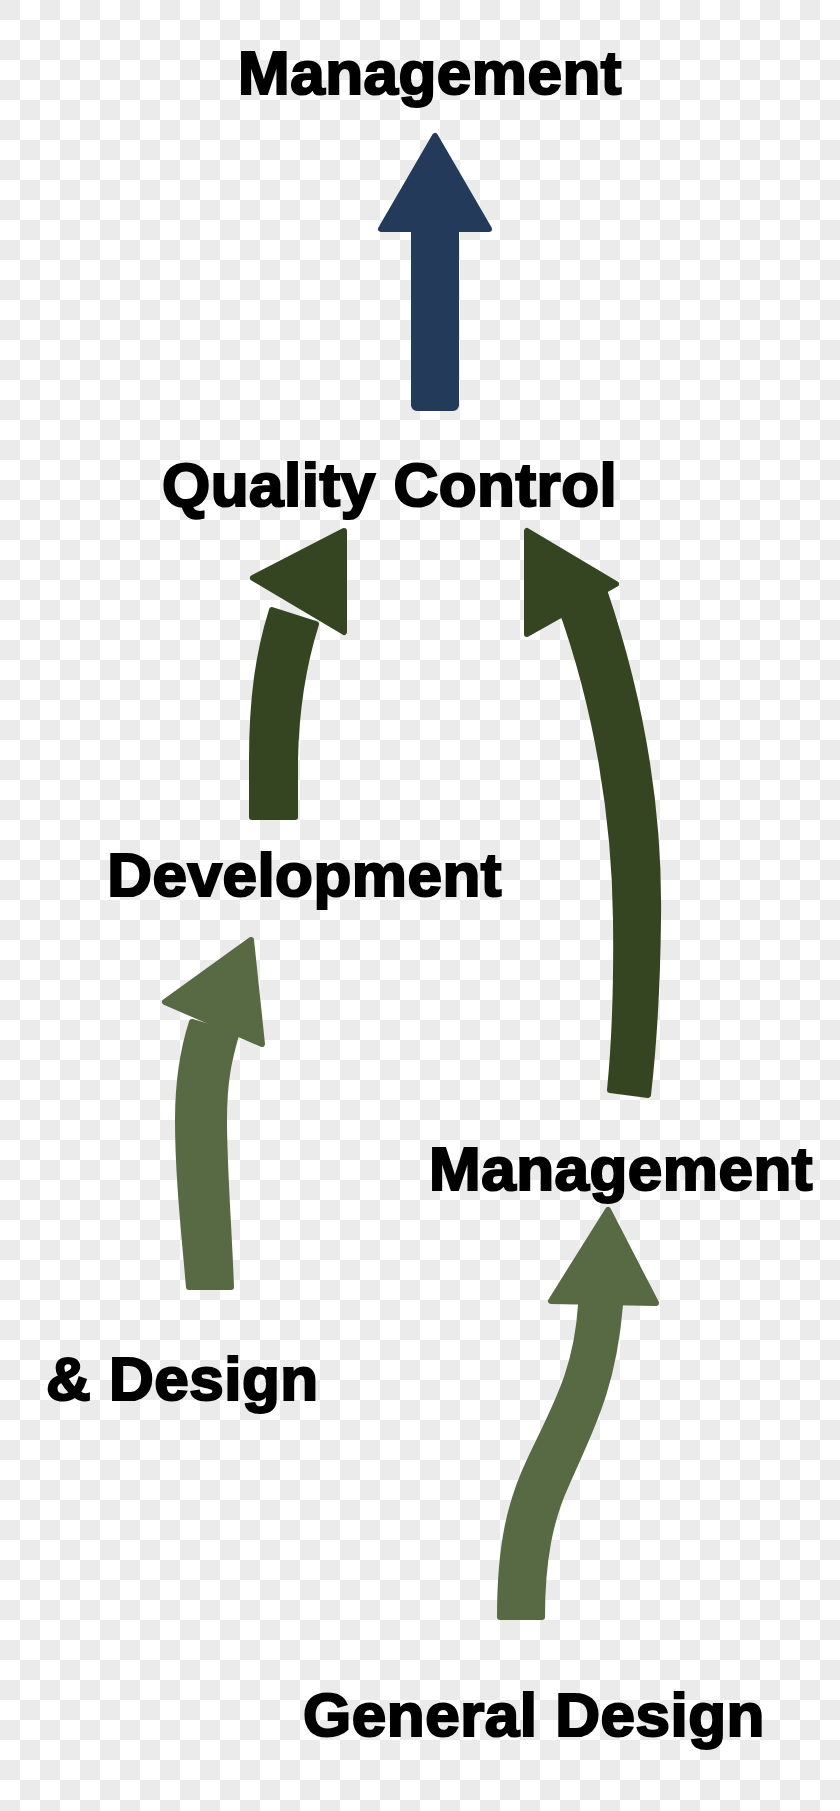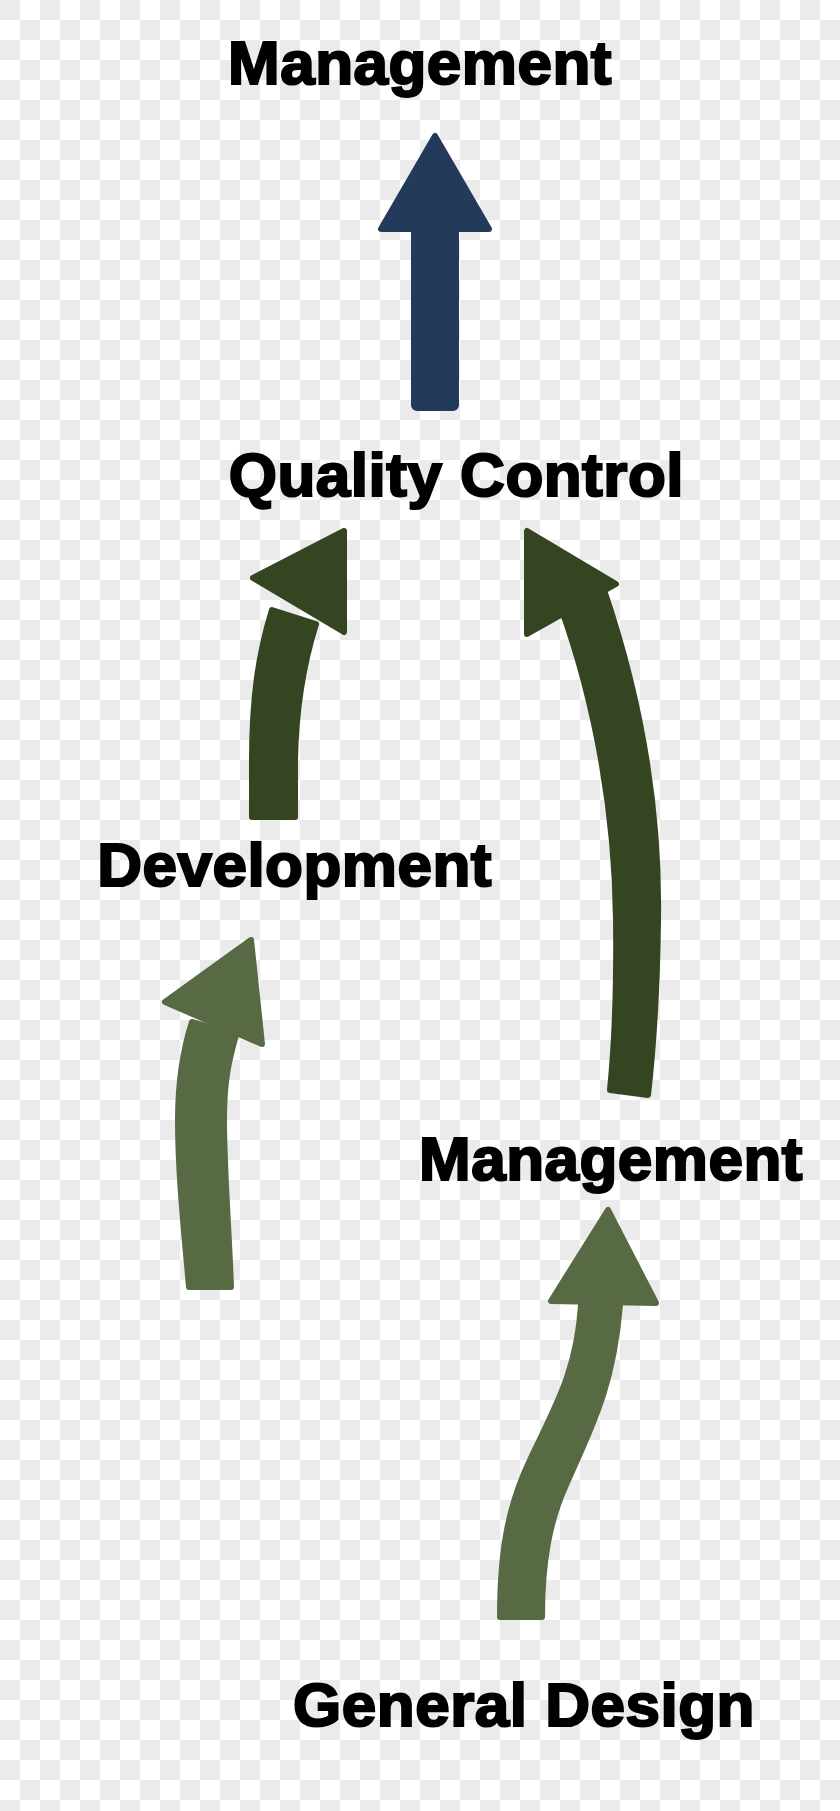--- a/index.html
+++ b/index.html
@@ -8,28 +8,28 @@
     background-color: #ffffff;
     background-image:
       linear-gradient(45deg, #ebebeb 25%, transparent 25%, transparent 75%, #ebebeb 75%),
       linear-gradient(45deg, #ebebeb 25%, transparent 25%, transparent 75%, #ebebeb 75%);
     background-size: 40px 40px;
     background-position: 20px 0, 0 20px;
     font-family: "Liberation Sans", "DejaVu Sans", sans-serif;
   }
   #diagram { position: absolute; left: 0; top: 0; width: 840px; height: 1811px; }
   .label {
-    position: absolute; margin: 2px; color: #000;
+    position: absolute; margin: 12px; color: #000;
     font-family: "Liberation Sans", "DejaVu Sans", sans-serif;
     font-weight: 700; font-size: 62px; line-height: 1; white-space: nowrap;
     letter-spacing: 0.5px;
     -webkit-text-stroke: 2.2px #000;
   }
   #lbl-management { left: 187px; top: 30px; width: 462px; text-align: center; }
-  #lbl-qc { left: 150px; top: 442px; width: 532px; text-align: right; }
+  #lbl-qc { left: 150px; top: 442px; width: 532px; text-align: left; }
   #lbl-dev { left: 18px; top: 832px; width: 472px; text-align: right; }
   #lbl-eng { left: 396px; top: 1126px; width: 426px; text-align: center; }
   #lbl-pd { left: 34px; top: 1328px; width: 312px; text-align: left; line-height: 78px; }
   #lbl-gl { left: 277px; top: 1672px; width: 490px; text-align: center; }
 </style>
 </head>
 <body>
 
 <svg id="diagram" viewBox="0 0 840 1811" xmlns="http://www.w3.org/2000/svg">
 
@@ -57,14 +57,15 @@
     <path d="M500,1617 L542,1617 C542,1560 550,1520 566,1485 C590,1430 613,1390 620,1305 L581,1305 C577,1370 556,1405 530,1460 C510,1502 500,1545 500,1617 Z"></path>
     <polygon points="608,1210 551,1301 656,1303"></polygon>
   </g>
 </svg>
 
 <h2 id="lbl-management" class="label">Management</h2>
 <h2 id="lbl-qc" class="label">Quality Control</h2>
 <h2 id="lbl-dev" class="label">Development</h2>
 <h2 id="lbl-eng" class="label">Management</h2>
 <div id="lbl-pd" class="label">
+  <div>&amp; Design</div>
 </div>
 <h2 id="lbl-gl" class="label">General Design</h2>
 
 </body></html>

